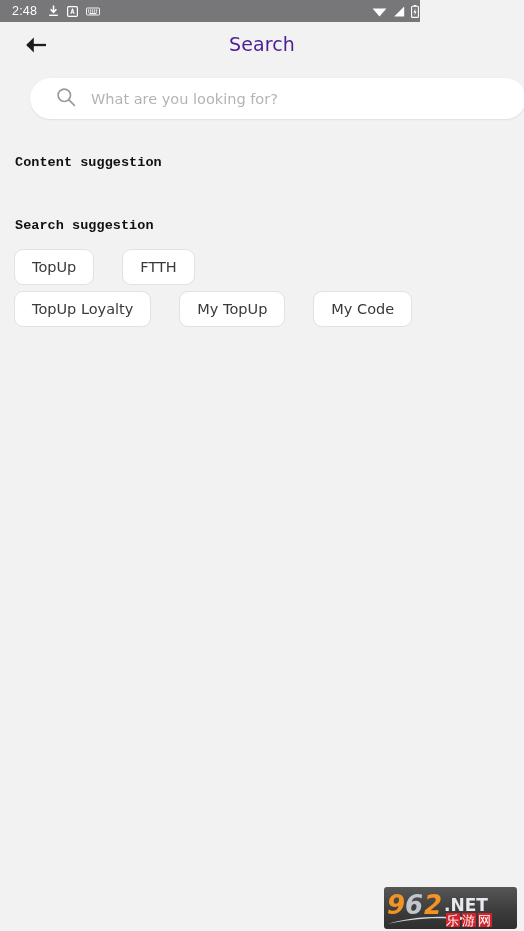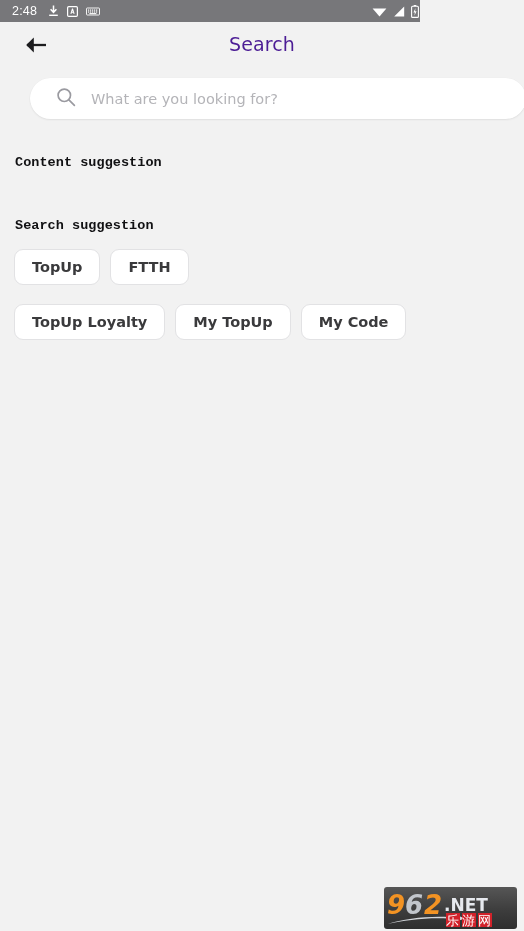--- a/index.html
+++ b/index.html
@@ -130,23 +130,22 @@
   .section-title.feature { top: 218px; }
 
   .chips-area {
     position: absolute;
     top: 249px;
     left: 14px;
     width: 500px;
   }
   .chip-row {
     display: flex;
-    gap: 10px;
-    margin-bottom: 19px;
-    font-weight: bold;
+    gap: 28px;
+    margin-bottom: 6px;
   }
   .chip {
     background: #ffffff;
     border: 1px solid #e2e2e4;
     border-radius: 9px;
     height: 36px;
     display: flex;
     align-items: center;
     justify-content: center;
     padding: 0 17px;

